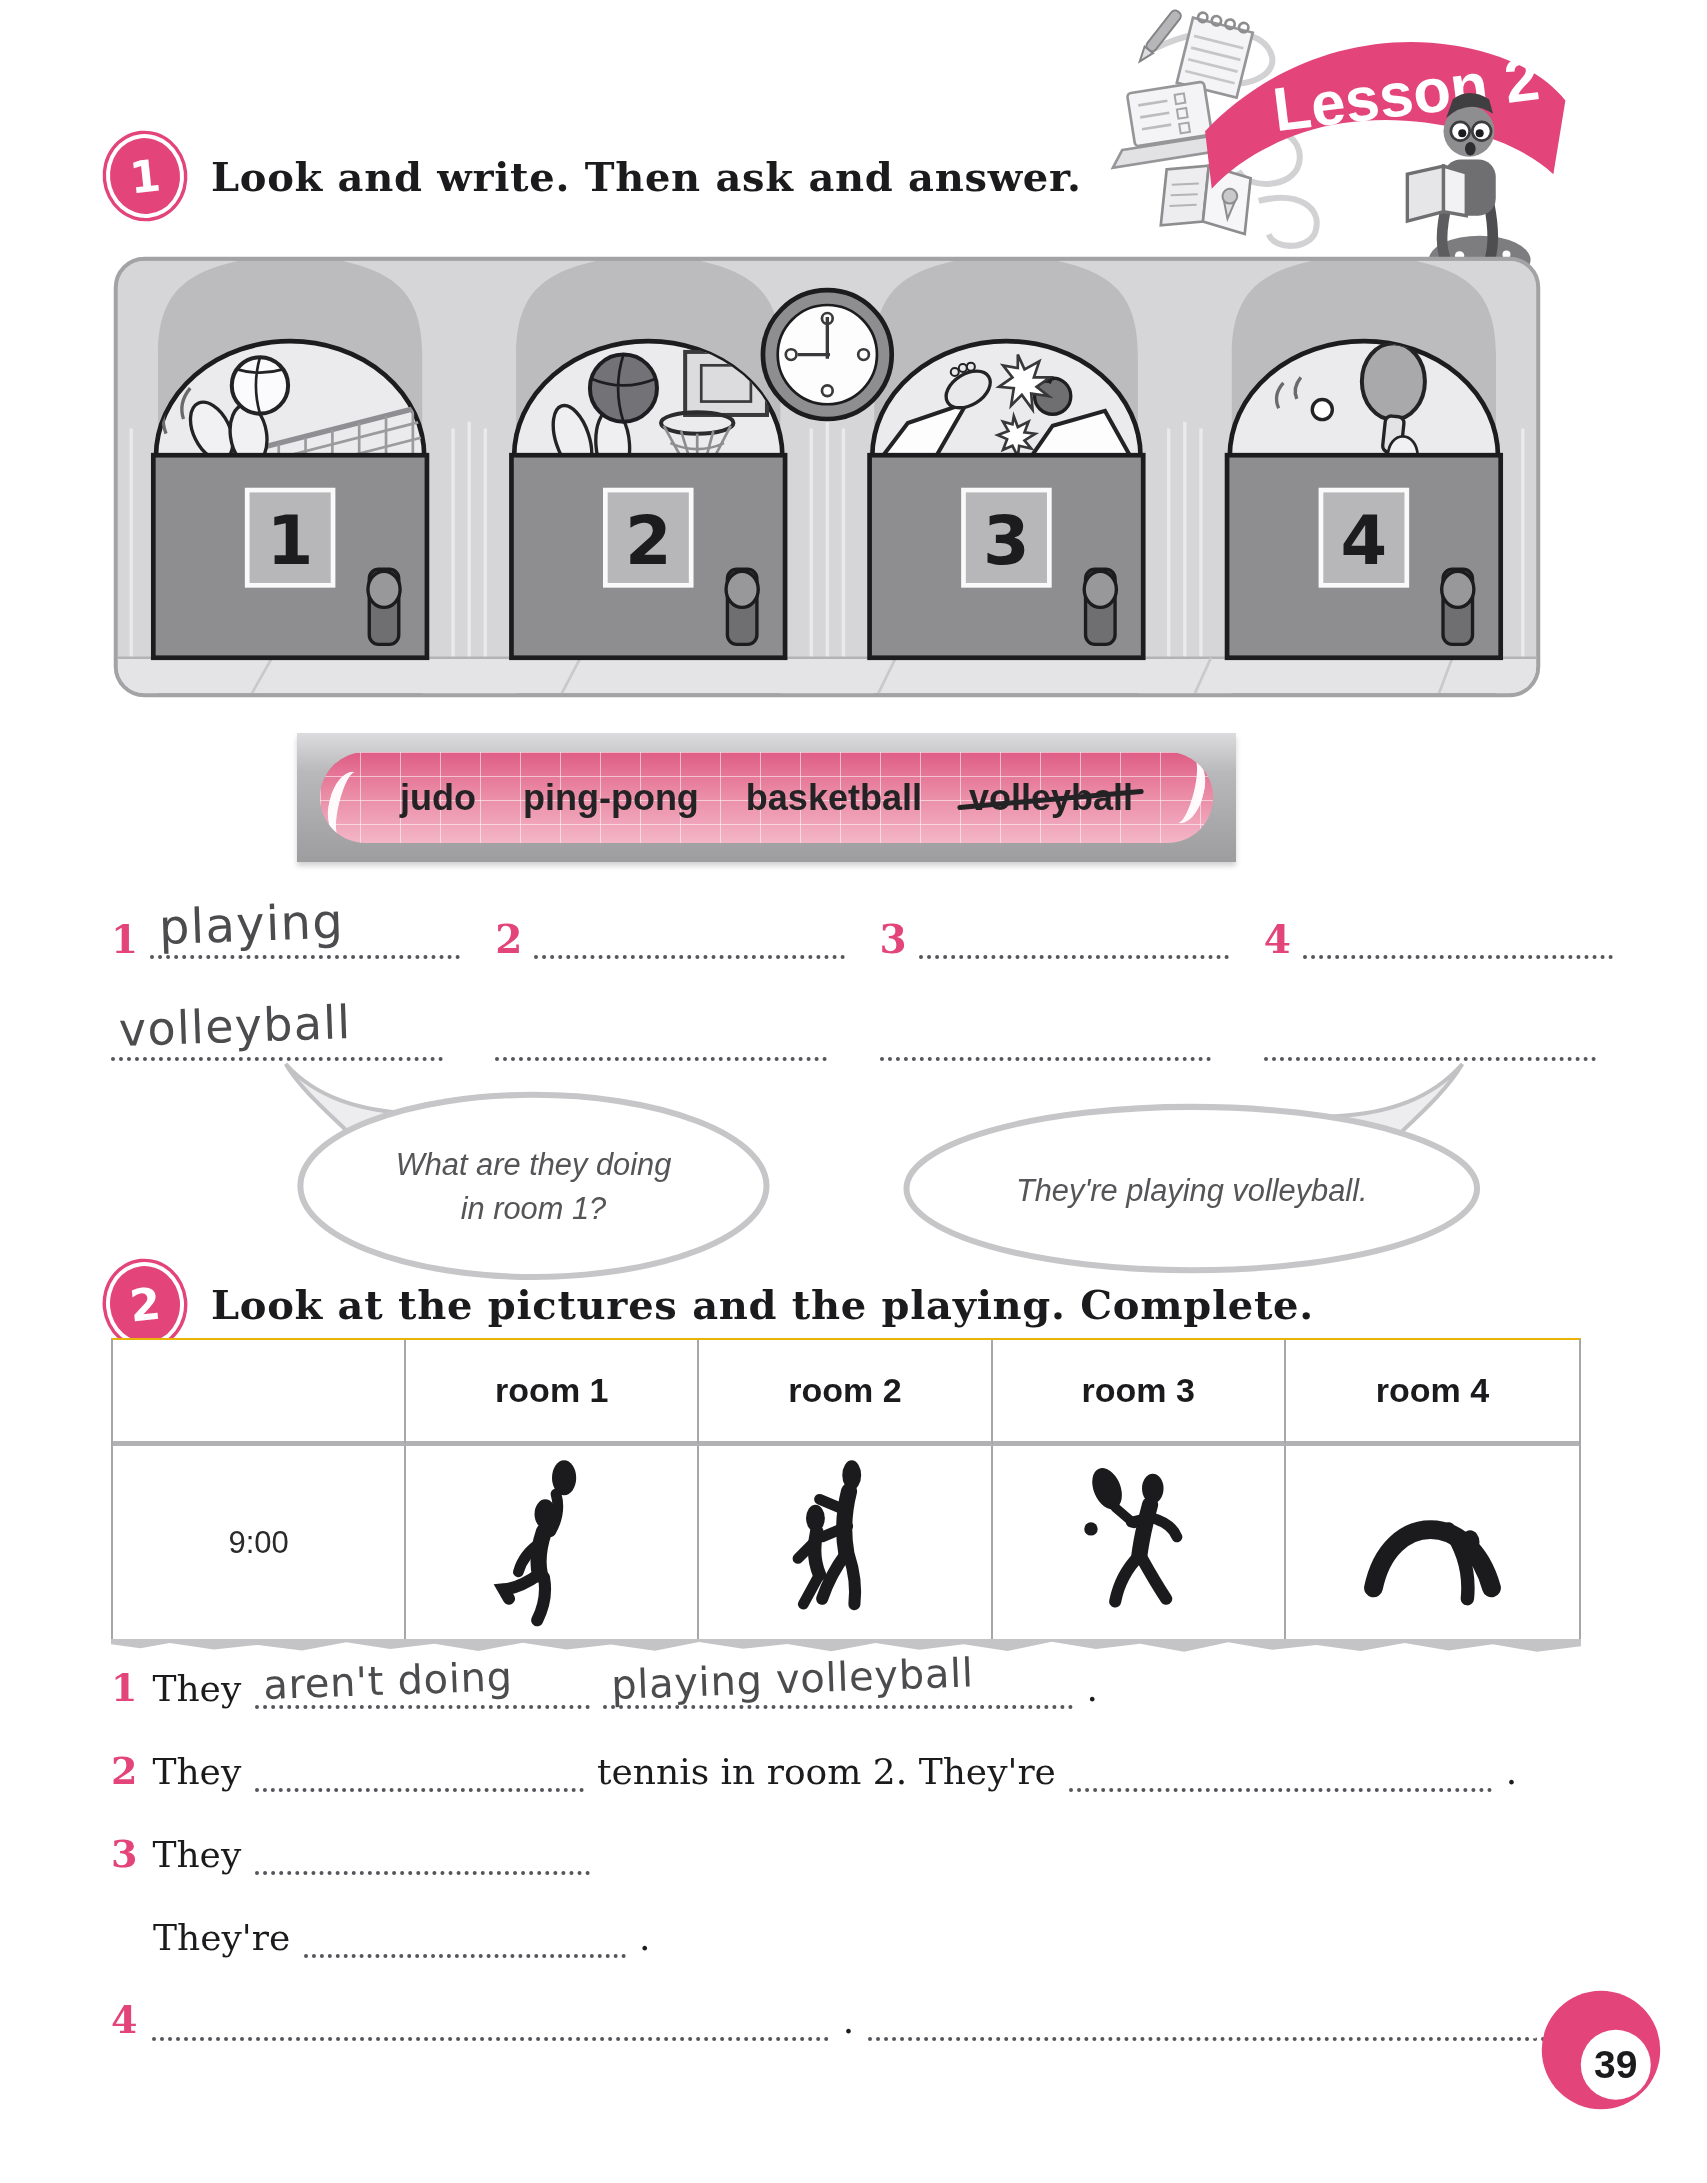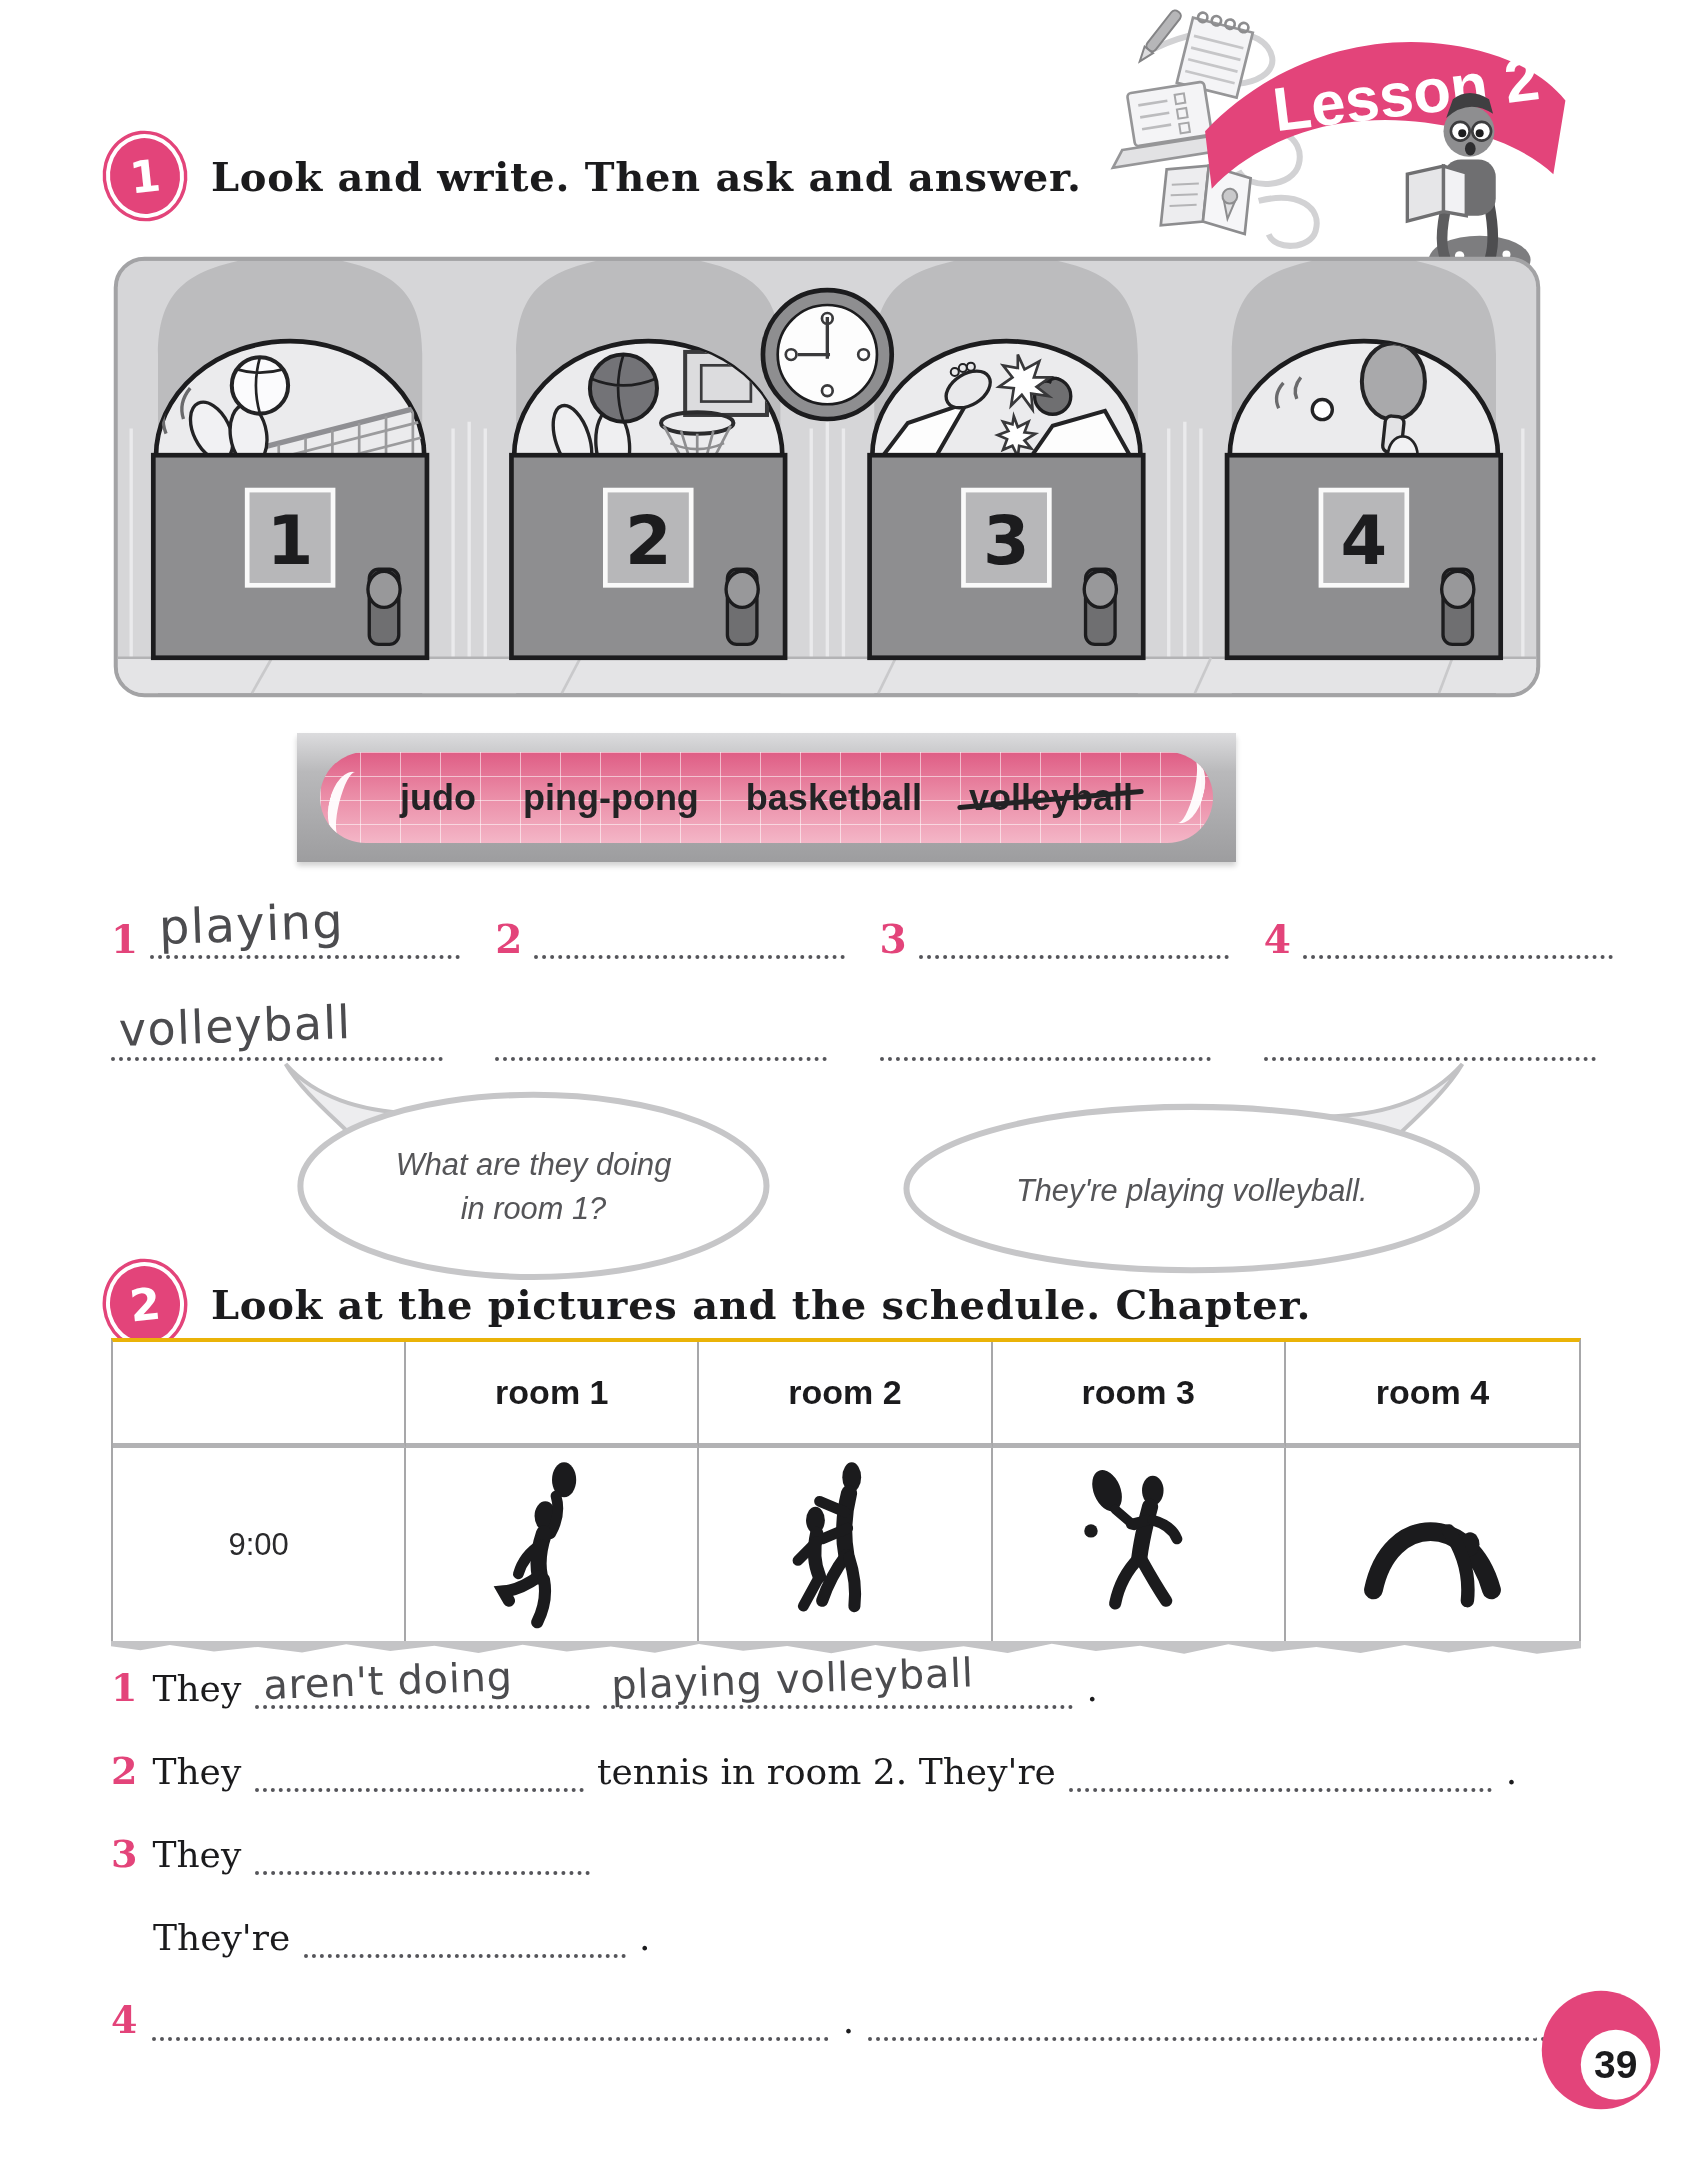--- a/index.html
+++ b/index.html
@@ -43,21 +43,21 @@
   .ablank2{position:relative;width:95%;height:47px;border-bottom:4px dotted #55555a;}
   .hand{position:absolute;left:9.4px;bottom:0;white-space:nowrap;color:#4c4c4f;
         font:normal 46px "DejaVu Sans",sans-serif;letter-spacing:1.3px;transform:rotate(-2deg);transform-origin:left bottom;}
 
   
   .bubbles{position:absolute;left:221px;top:1060px;}
 
   
   .schedule{position:absolute;left:111px;top:1338px;width:1470px;}
   .sch-grid{display:grid;grid-template-columns:repeat(5,1fr);
-            border-top:4px solid #eab308;border-left:2px solid #a7a7a9;border-right:2px solid #a7a7a9;
+            border-top:2px solid #eab308;border-left:2px solid #a7a7a9;border-right:2px solid #a7a7a9;
             background:#fff;}
   .sch-cell{border-right:2px solid #a7a7a9;display:flex;align-items:center;justify-content:center;}
   .sch-cell:last-child{border-right:none;}
   .sch-head .sch-cell{height:101px;border-bottom:5.4px solid #b2b2b4;
                       font:bold 34px "Liberation Sans",sans-serif;color:#1b1b1d;}
   .sch-body .sch-cell{height:193px;}
   .sch-time{font:normal 31px "Liberation Sans",sans-serif;color:#2a2a2c;}
   .sch-head,.sch-body{display:contents;}
   .sch-tear{height:13.4px;background:#c4c4c6;
      clip-path:polygon(0 0,100% 0,100% 55%,97% 95%,94% 40%,91% 85%,88% 30%,85% 90%,82% 45%,79% 80%,76% 25%,73% 95%,70% 35%,67% 75%,64% 20%,61% 90%,58% 40%,55% 80%,52% 30%,49% 92%,46% 38%,43% 72%,40% 22%,37% 88%,34% 42%,31% 78%,28% 28%,25% 90%,22% 36%,19% 74%,16% 24%,13% 86%,10% 44%,7% 78%,4% 30%,2% 70%,0 40%);}
@@ -411,21 +411,21 @@
     <text x="465" y="238" text-anchor="middle" font-family="Liberation Sans, sans-serif" font-style="italic" font-size="46" fill="#555558">in room 1?</text>
     <path d="M 1852,6 C 1806,58 1742,80 1662,84 L 1730,138 C 1768,98 1824,54 1852,6 Z" fill="#ededef" stroke="#c2c2c4" stroke-width="6"></path>
     <ellipse cx="1448" cy="192" rx="426" ry="122" fill="#ffffff" stroke="#c6c6c8" stroke-width="9"></ellipse>
     <text x="1448" y="210" text-anchor="middle" font-family="Liberation Sans, sans-serif" font-style="italic" font-size="46" fill="#555558">They're playing volleyball.</text>
   </svg>
 
   <div class="ex-header" style="left:106px;top:1262px;">
     <div class="ex-badge">
         <span>2</span>
       </div>
-    <div class="ex-title">Look at the pictures and the schedule. Chapter.</div>
+    <div class="ex-title">Look at the pictures and the playing. Complete.</div>
   </div>
 
   <div class="schedule">
     <div class="sch-grid">
       <div class="sch-head">
         <div class="sch-cell"></div>
         <div class="sch-cell">room 1</div>
         <div class="sch-cell">room 2</div>
         <div class="sch-cell">room 3</div>
         <div class="sch-cell">room 4</div>

